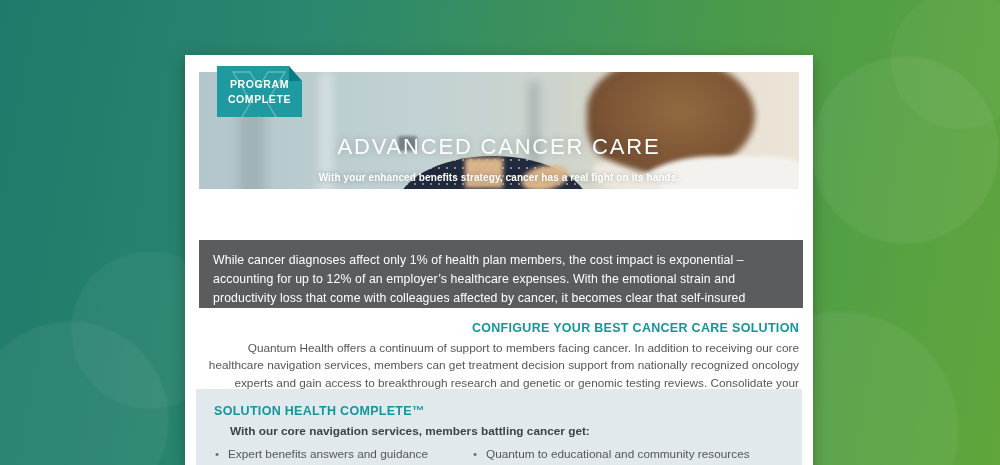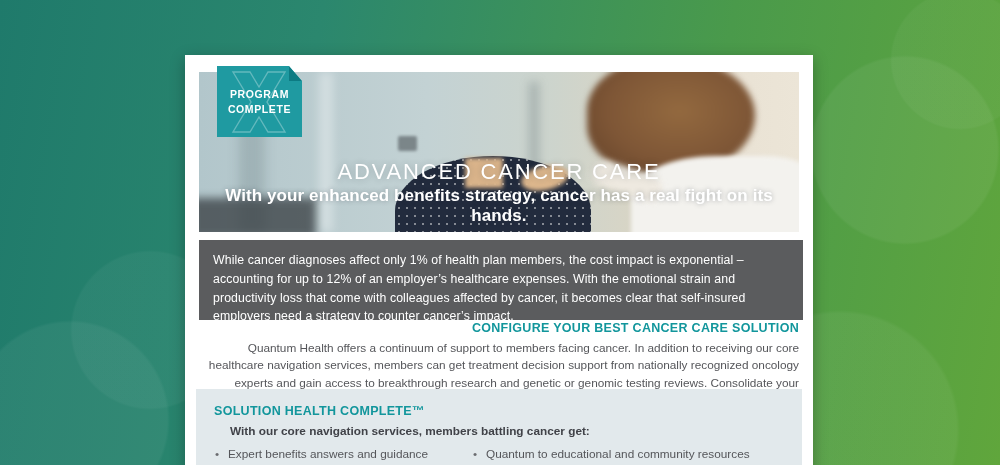--- a/index.html
+++ b/index.html
@@ -14,21 +14,21 @@
       radial-gradient(circle 80px at 150px 330px, rgba(255,255,255,.04) 0 97%, transparent 100%),
       radial-gradient(circle 110px at 380px 390px, rgba(255,255,255,.04) 0 97%, transparent 100%),
       radial-gradient(circle 70px at 960px 60px, rgba(255,255,255,.04) 0 97%, transparent 100%),
       linear-gradient(100deg,#1f7a6b 0%,#2b876e 30%,#4a9a4b 68%,#60a63c 100%);}
 
   
   .card{position:absolute;left:185px;top:55px;width:628px;height:430px;
     background:#ffffff;box-shadow:0 4px 14px rgba(0,0,0,.28);}
 
   
-  .photo{position:absolute;left:14px;top:17px;width:600px;height:160px;overflow:hidden;
+  .photo{position:absolute;left:14px;top:17px;width:600px;height:117px;overflow:hidden;
     background:linear-gradient(90deg,#b2c6cb 0%,#c3d2d4 38%,#ccd4cd 58%,#d8d5c6 72%,#e9e2d4 88%,#ece5d7 100%);}
   .photo .band1{position:absolute;left:40px;top:0;width:26px;height:160px;
     background:rgba(90,110,115,.25);filter:blur(6px);}
   .band2{position:absolute;left:120px;top:0;width:14px;height:160px;
     background:rgba(255,255,255,.35);filter:blur(5px);}
   .band3{position:absolute;left:330px;top:10px;width:10px;height:150px;
     background:rgba(80,95,100,.28);filter:blur(5px);}
   .vent{position:absolute;left:199px;top:64px;width:19px;height:15px;
     background:#42494d;opacity:.55;filter:blur(1.5px);border-radius:2px;}
   .furniture{position:absolute;left:-8px;top:126px;width:125px;height:40px;
@@ -47,36 +47,36 @@
     background:radial-gradient(ellipse at 55% 45%,#93693f 0%,#7e5636 55%,#5f3f27 100%);}
   .doctor-coat{position:absolute;left:432px;top:84px;width:190px;height:90px;
     border-radius:45% 30% 0 0;background:#f3f2ee;filter:blur(2px);}
   .doctor-arm{position:absolute;left:392px;top:96px;width:72px;height:26px;
     border-radius:14px;background:#eee9e0;filter:blur(3px);transform:rotate(18deg);}
   .hand{position:absolute;left:322px;top:94px;width:48px;height:24px;
     border-radius:50%;background:#dcb68c;filter:blur(2px);transform:rotate(-12deg);}
   .hero-text{position:absolute;left:0;right:0;bottom:6px;text-align:center;color:#fff;}
   .hero-title{font-size:22px;font-weight:400;letter-spacing:1.8px;
     text-shadow:0 0 6px rgba(40,50,60,.25);}
-  .hero-subtitle{font-size:17px;font-weight:700;margin-top:1px;letter-spacing:.1px;
+  .hero-subtitle{font-size:10px;font-weight:700;margin-top:12px;letter-spacing:.1px;
     text-shadow:0 0 5px rgba(40,50,60,.35);}
 
   
-  .badge{position:absolute;left:32px;top:11px;width:85px;height:71px;
+  .badge{position:absolute;left:32px;top:11px;width:85px;height:51px;
     background:#1f9aa1;
     clip-path:polygon(0 0,calc(100% - 13px) 0,100% 15px,100% 100%,0 100%);}
   .badge-fold{position:absolute;right:0;top:0;width:0;height:0;
     border-right:13px solid transparent;border-bottom:15px solid #0d7b83;}
   .badge svg{position:absolute;left:12px;top:4px;}
   .badge-text{position:absolute;inset:0;display:flex;flex-direction:column;
     justify-content:center;align-items:center;color:#fff;font-size:10.5px;
     font-weight:700;letter-spacing:.6px;line-height:1.35;}
 
   
-  .intro-box{position:absolute;left:14px;top:185px;width:604px;height:80px;
+  .intro-box{position:absolute;left:14px;top:185px;width:604px;height:68px;
     background:#5b5c5e;box-sizing:border-box;padding:11px 14px;}
   .intro-box p{margin:0;color:#ffffff;font-size:12.3px;line-height:1.53;letter-spacing:.1px;}
 
   
   .configure{position:absolute;left:16px;top:266px;width:598px;text-align:right;}
   h2.teal{margin:0;color:#12969c;font-size:12.5px;font-weight:700;letter-spacing:.3px;}
   .configure p{margin:5px 0 0;color:#55565a;font-size:11.8px;line-height:1.47;}
 
   
   .complete-box{position:absolute;left:11px;top:334px;width:606px;height:96px;

